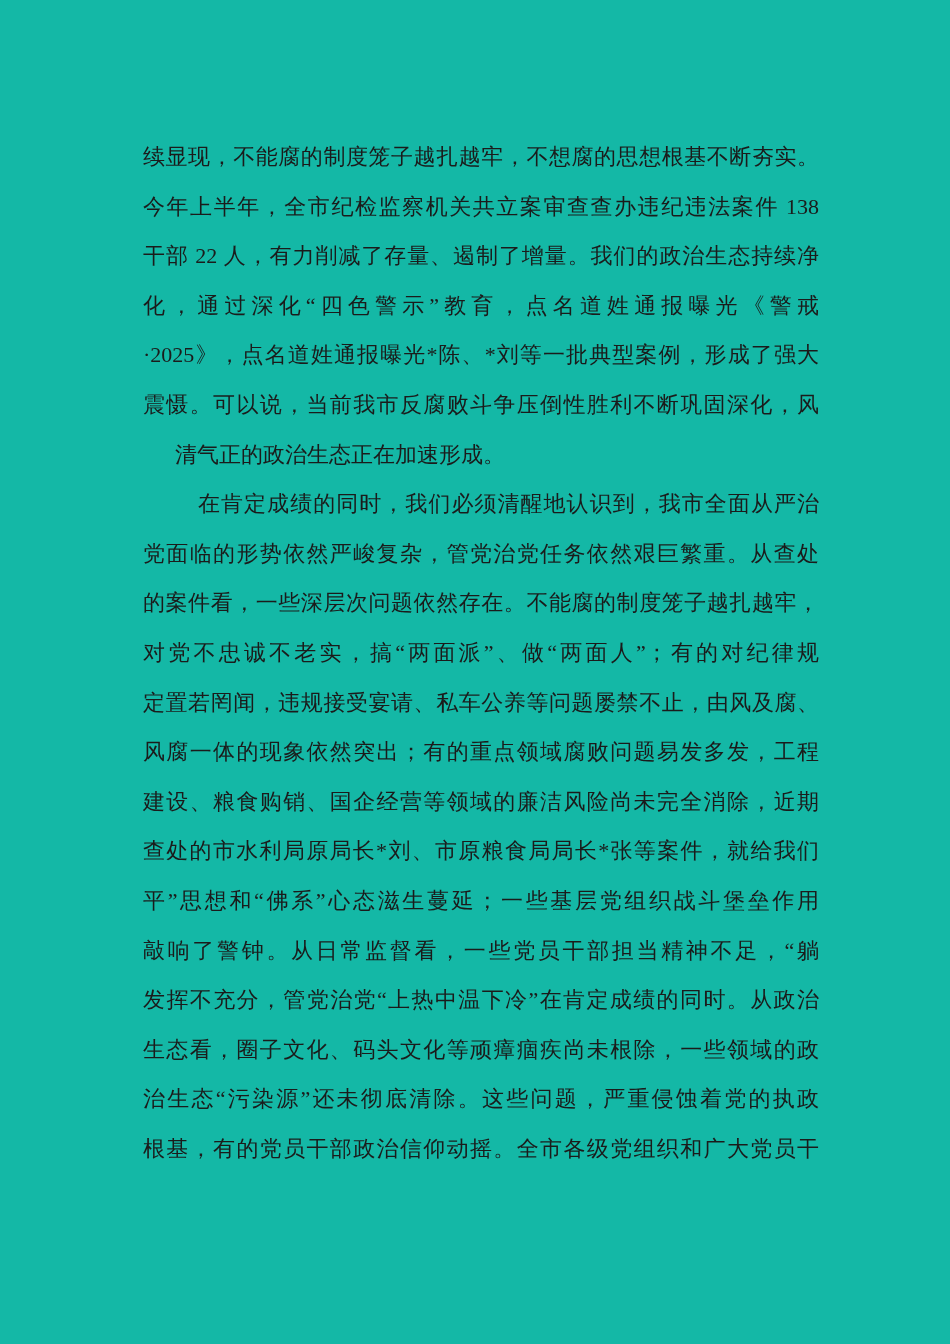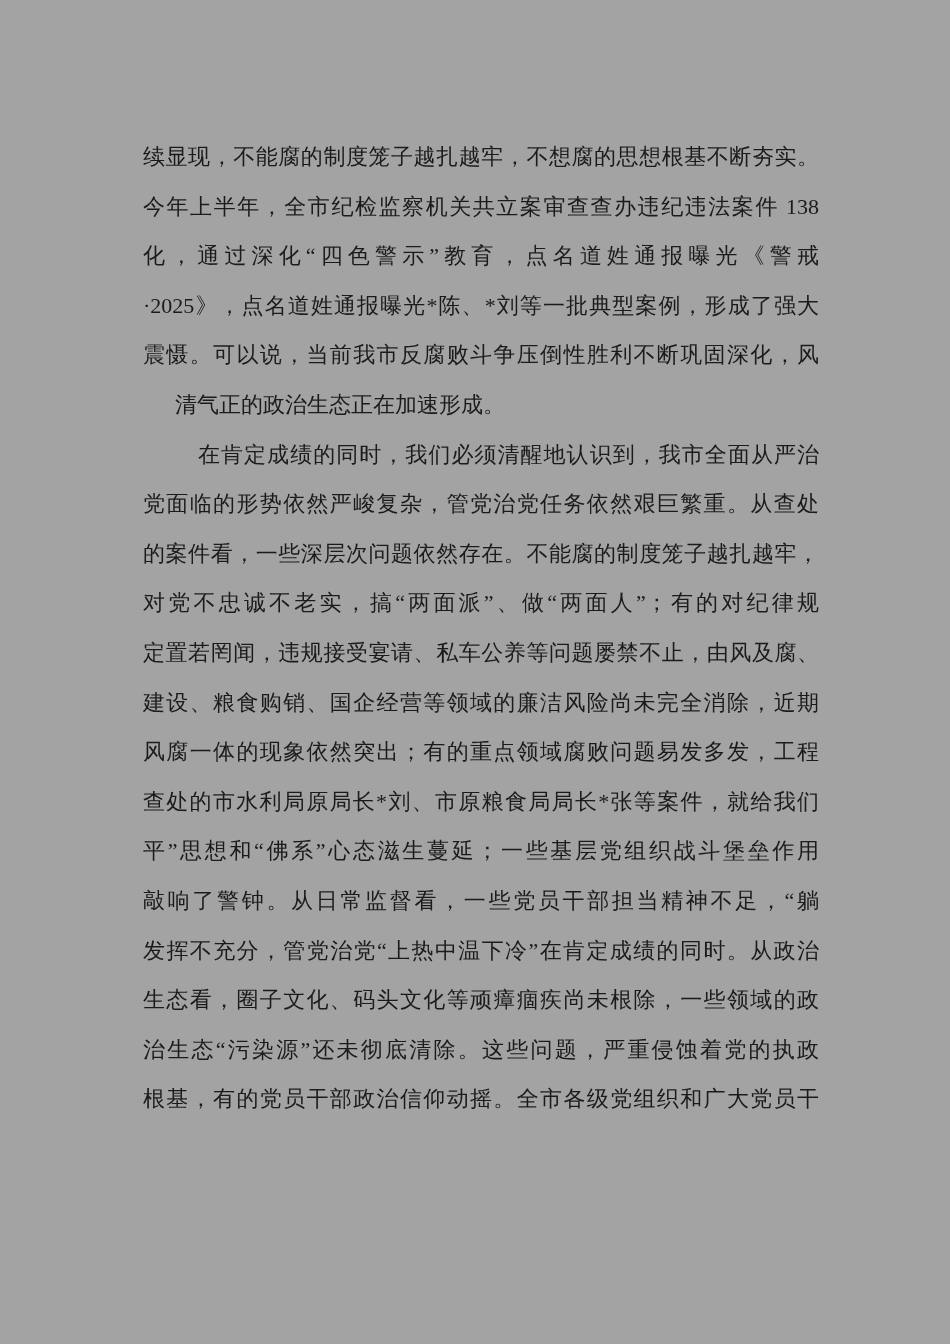--- a/index.html
+++ b/index.html
@@ -9,21 +9,21 @@
   body {
     width: 950px;
     height: 1344px;
     background: #ffffff;
     overflow: hidden;
   }
   .page {
     position: relative;
     width: 950px;
     height: 1344px;
-    background: #a3a3a3;
+    background: #14b8a6;
     overflow: hidden;
   }
   .text-block {
     position: absolute;
     left: 143px;
     top: 132px;
     width: 676px;
     font-family: "Liberation Serif", "DejaVu Serif", serif;
     font-size: 22px;
     color: #1b1b1b;
@@ -48,31 +48,32 @@
     text-indent: 55px; 
   }
 </style>
 </head>
 <body style="background: rgb(255, 255, 255);">
 
 <div class="page">
   <div class="text-block" id="textBlock" style="color: rgb(27, 27, 27);">
       <div class="line fill">续显现，不能腐的制度笼子越扎越牢，不想腐的思想根基不断夯实。</div>
       <div class="line fill">今年上半年，全市纪检监察机关共立案审查查办违纪违法案件 138</div>
+      <div class="line fill">干部 22 人，有力削减了存量、遏制了增量。我们的政治生态持续净</div>
       <div class="line fill">化，通过深化“四色警示”教育，点名道姓通报曝光《警戒</div>
       <div class="line fill">·2025》，点名道姓通报曝光*陈、*刘等一批典型案例，形成了强大</div>
       <div class="line fill">震慑。可以说，当前我市反腐败斗争压倒性胜利不断巩固深化，风</div>
       <div class="line para-end">清气正的政治生态正在加速形成。</div>
       <div class="line fill indent">在肯定成绩的同时，我们必须清醒地认识到，我市全面从严治</div>
       <div class="line fill">党面临的形势依然严峻复杂，管党治党任务依然艰巨繁重。从查处</div>
       <div class="line fill">的案件看，一些深层次问题依然存在。不能腐的制度笼子越扎越牢，</div>
       <div class="line fill">对党不忠诚不老实，搞“两面派”、做“两面人”；有的对纪律规</div>
       <div class="line fill">定置若罔闻，违规接受宴请、私车公养等问题屡禁不止，由风及腐、</div>
+      <div class="line fill">风腐一体的现象依然突出；有的重点领域腐败问题易发多发，工程</div>
       <div class="line fill">建设、粮食购销、国企经营等领域的廉洁风险尚未完全消除，近期</div>
-      <div class="line fill">风腐一体的现象依然突出；有的重点领域腐败问题易发多发，工程</div>
       <div class="line fill">查处的市水利局原局长*刘、市原粮食局局长*张等案件，就给我们</div>
       <div class="line fill">平”思想和“佛系”心态滋生蔓延；一些基层党组织战斗堡垒作用</div>
       <div class="line fill">敲响了警钟。从日常监督看，一些党员干部担当精神不足，“躺</div>
       <div class="line fill">发挥不充分，管党治党“上热中温下冷”在肯定成绩的同时。从政治</div>
       <div class="line fill">生态看，圈子文化、码头文化等顽瘴痼疾尚未根除，一些领域的政</div>
       <div class="line fill">治生态“污染源”还未彻底清除。这些问题，严重侵蚀着党的执政</div>
       <div class="line fill">根基，有的党员干部政治信仰动摇。全市各级党组织和广大党员干</div>
     </div>
 </div>
 

